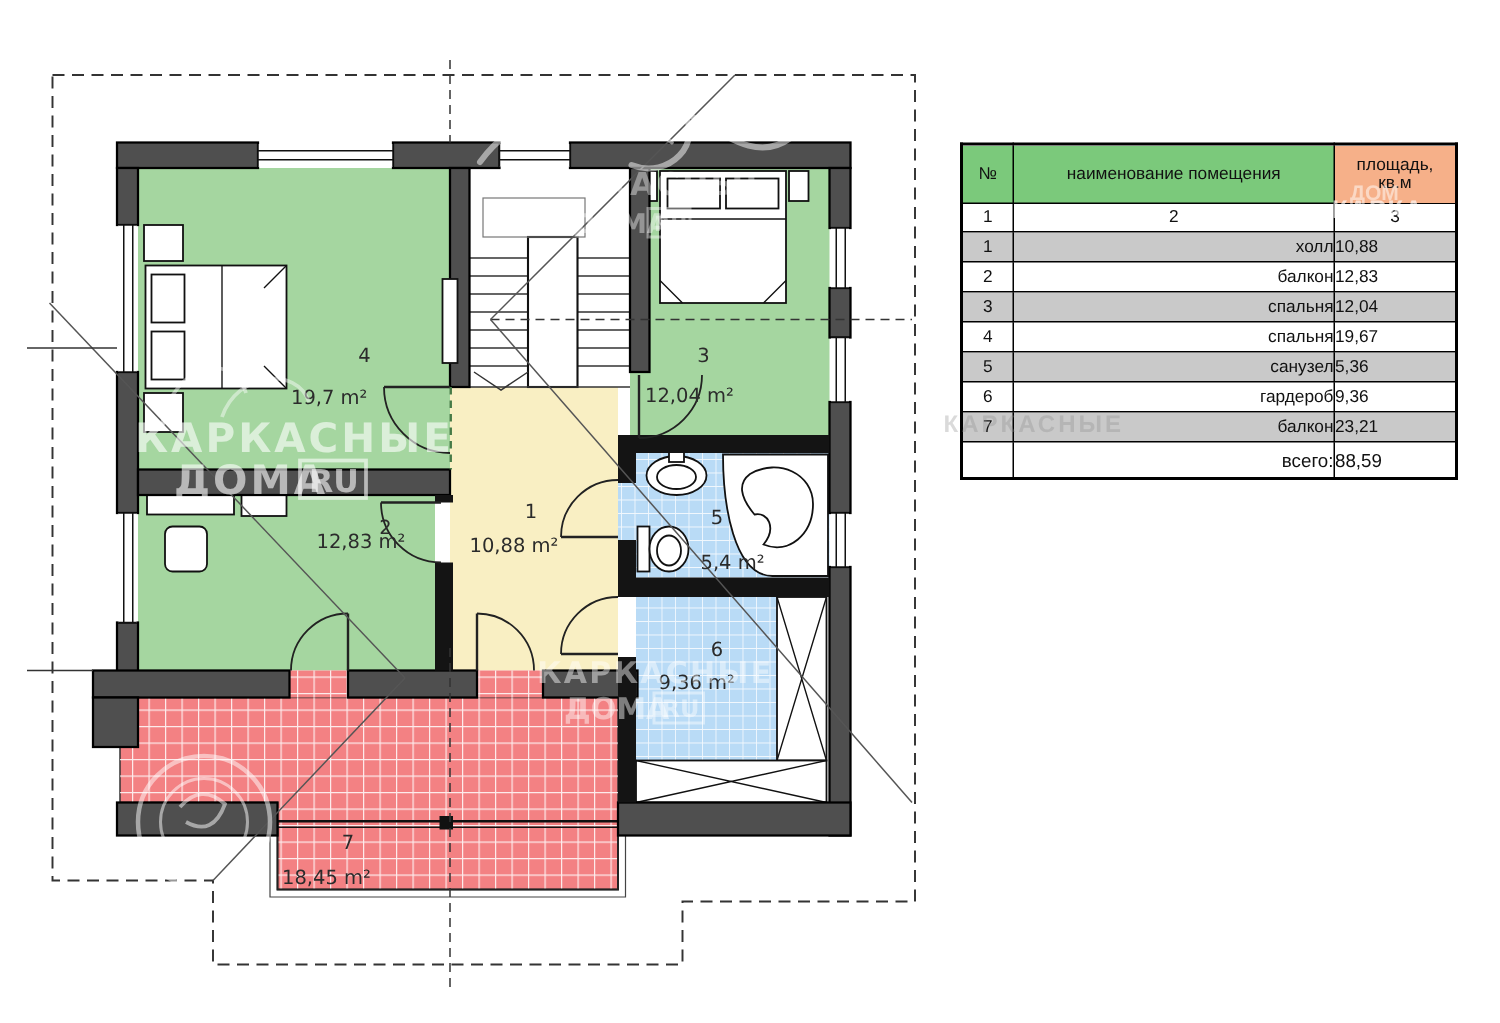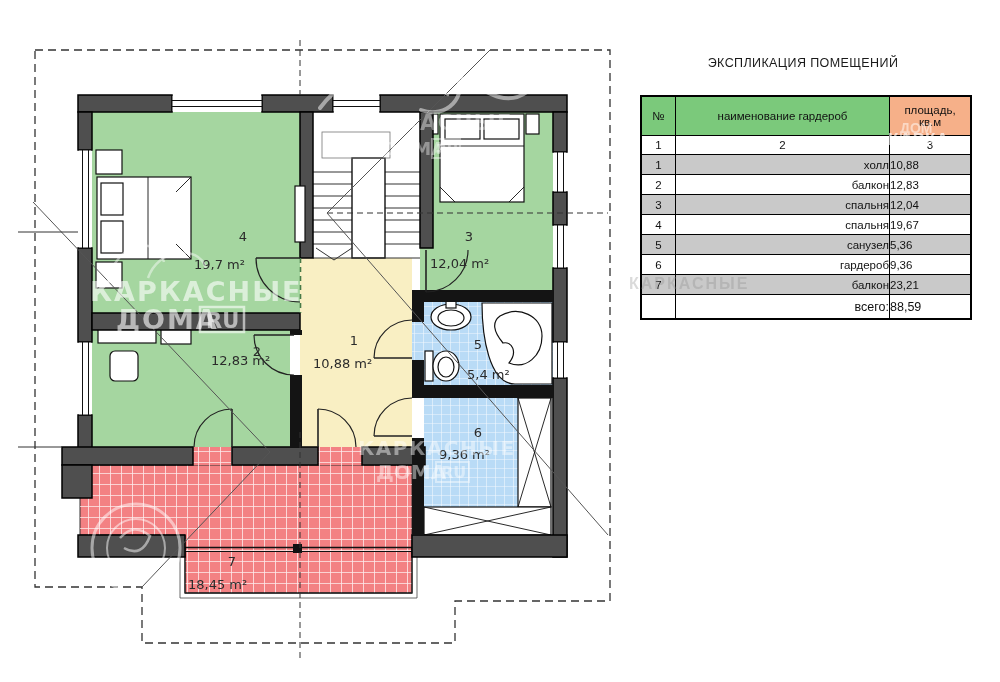--- a/index.html
+++ b/index.html
@@ -282,28 +282,27 @@
       <path d="M120,538 q14,-16 30,-2 q-8,22 -26,12" stroke-width="2.5"></path>
     </g>
     <g stroke="rgba(255,255,255,.45)" fill="none" stroke-width="2.5">
       <path d="M108,282 C116,242 156,234 164,262"></path>
       <path d="M148,278 C158,248 198,244 206,268"></path>
     </g>
   </g>
 </svg>
 
 
-<div class="table-title">ЭКСПЛИКАЦИЯ ПОМЕЩЕНИЙ</div>
 
 <div class="legend">
   <table>
     <thead>
       <tr class="hdr">
         <th class="c-no hdr-green">№</th>
-        <th class="c-name hdr-green">наименование гардероб</th>
+        <th class="c-name hdr-green">наименование помещения</th>
         <th class="c-area hdr-orange">
           <div>площадь,</div>
           <div>кв.м</div>
         </th>
       </tr>
       <tr class="subhdr">
         <td>1</td>
         <td>2</td>
         <td>3</td>
       </tr>

